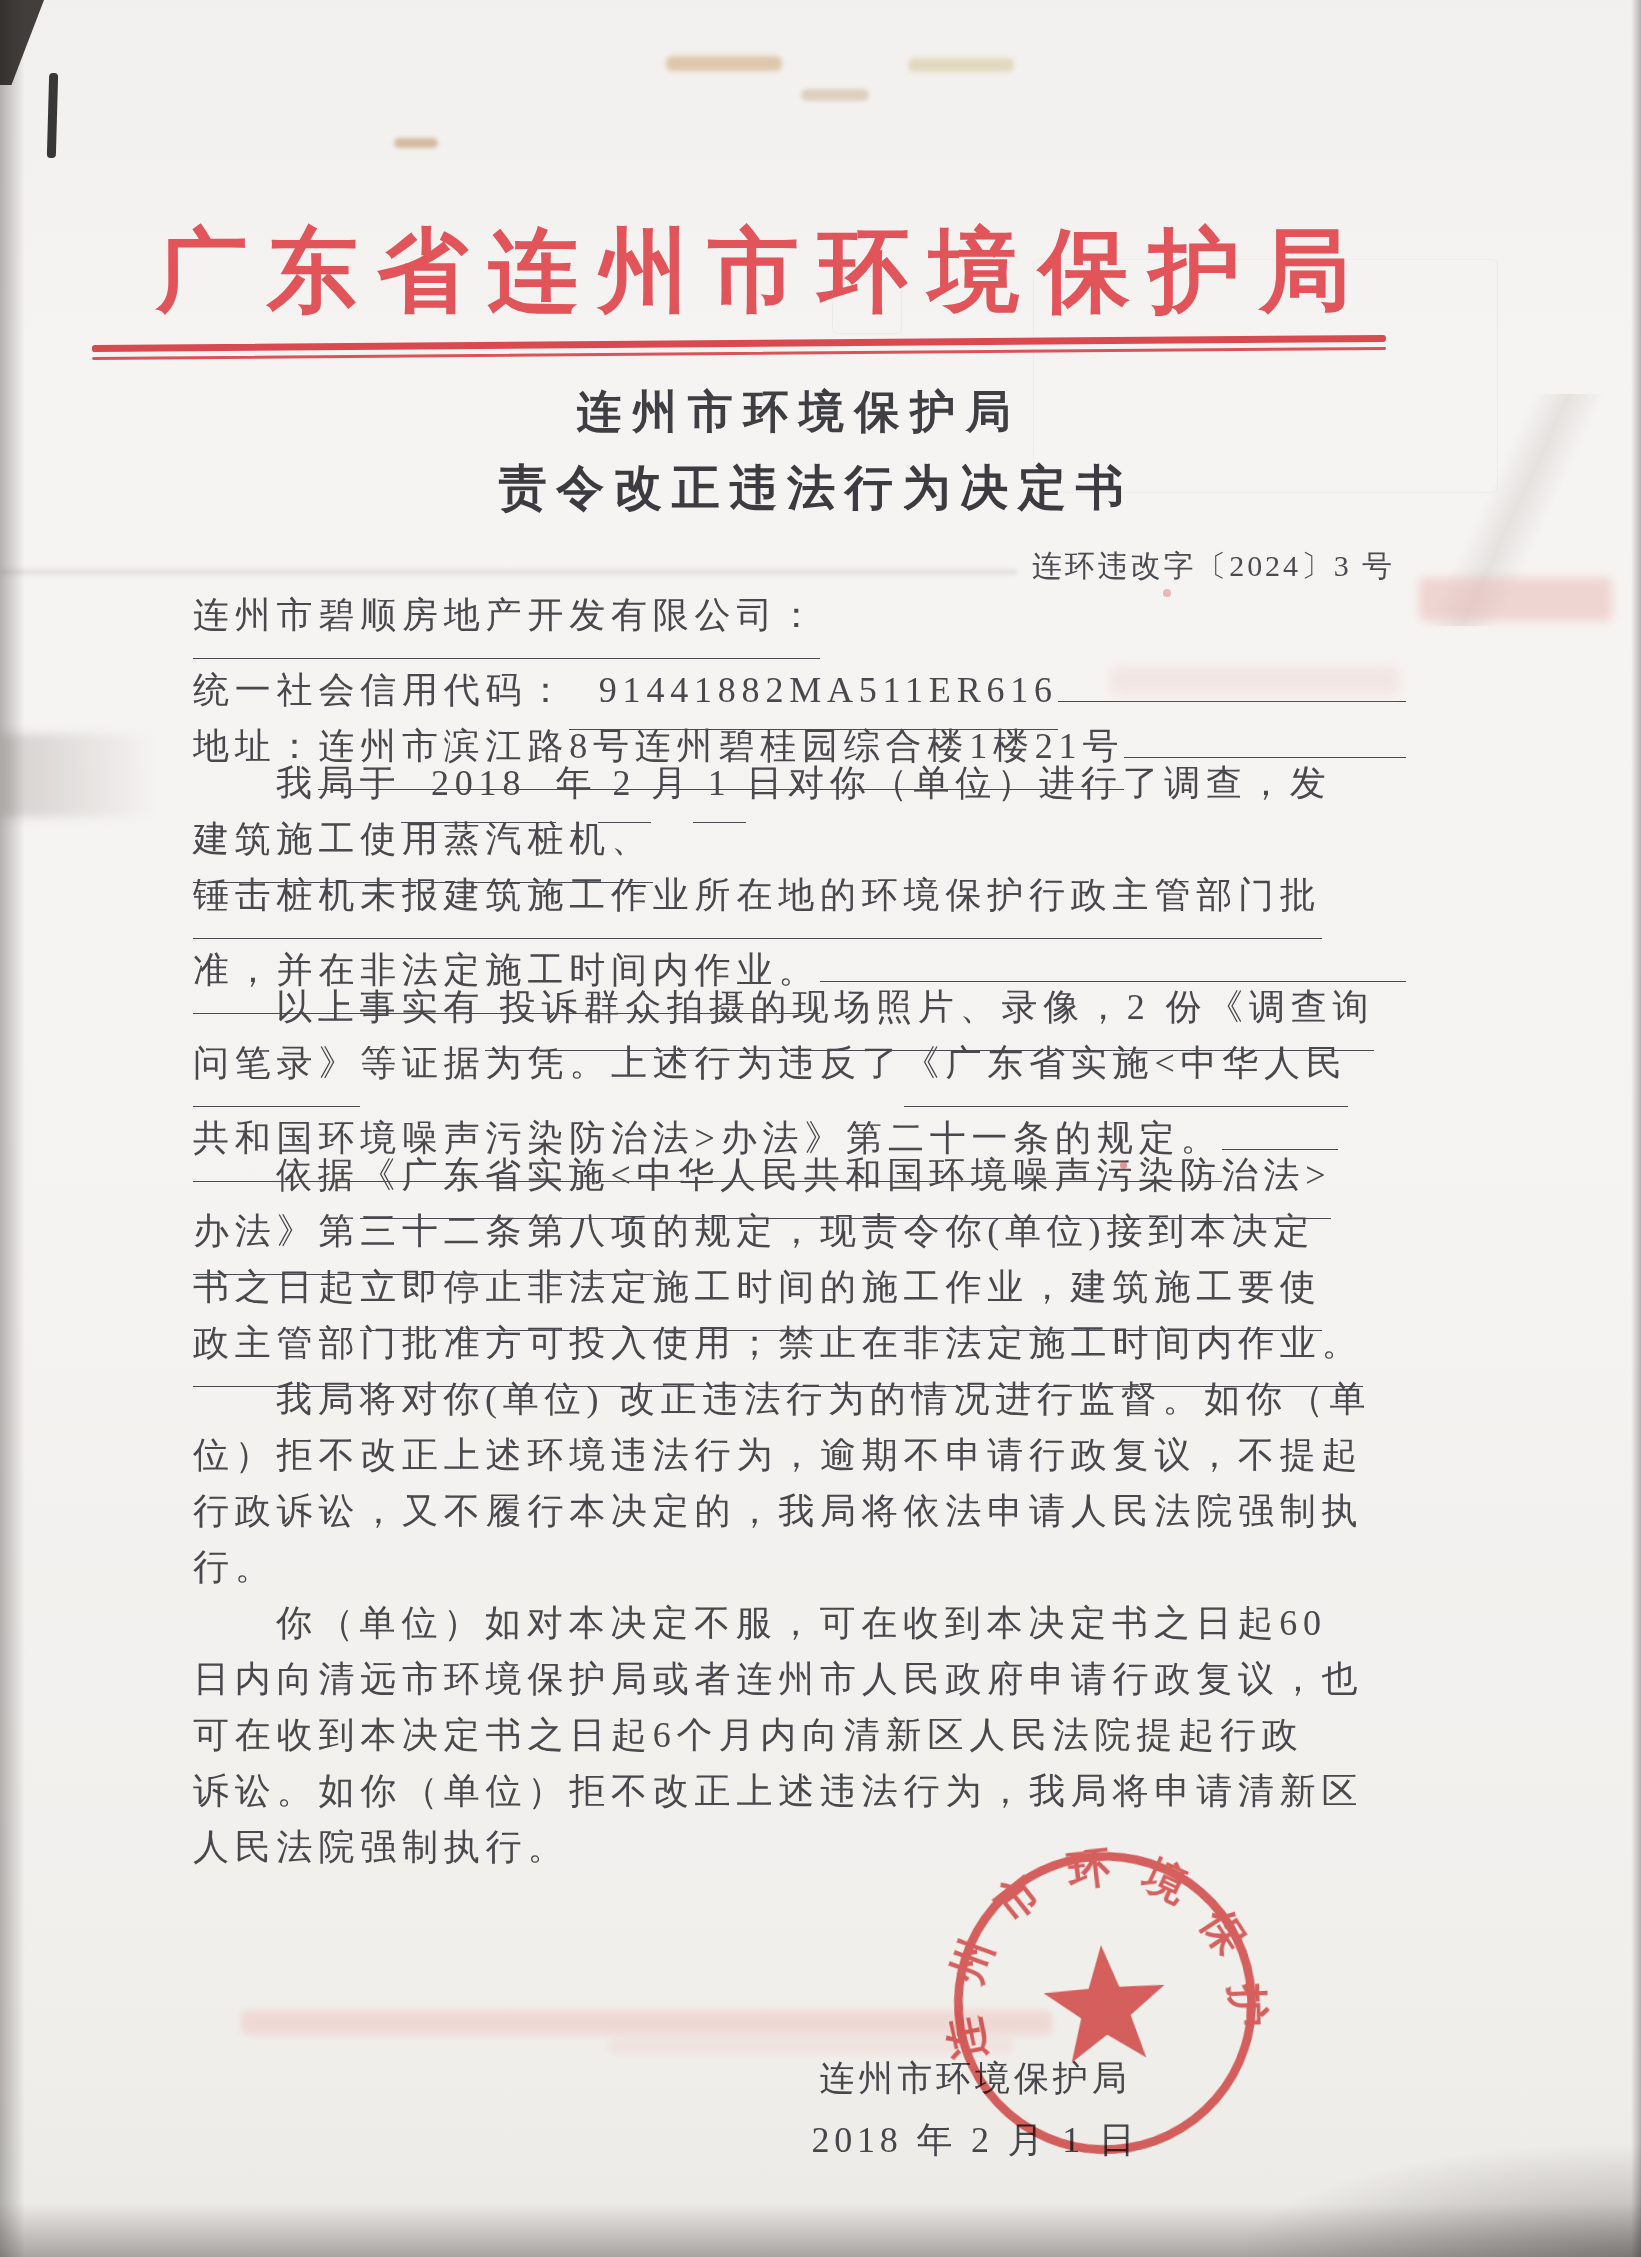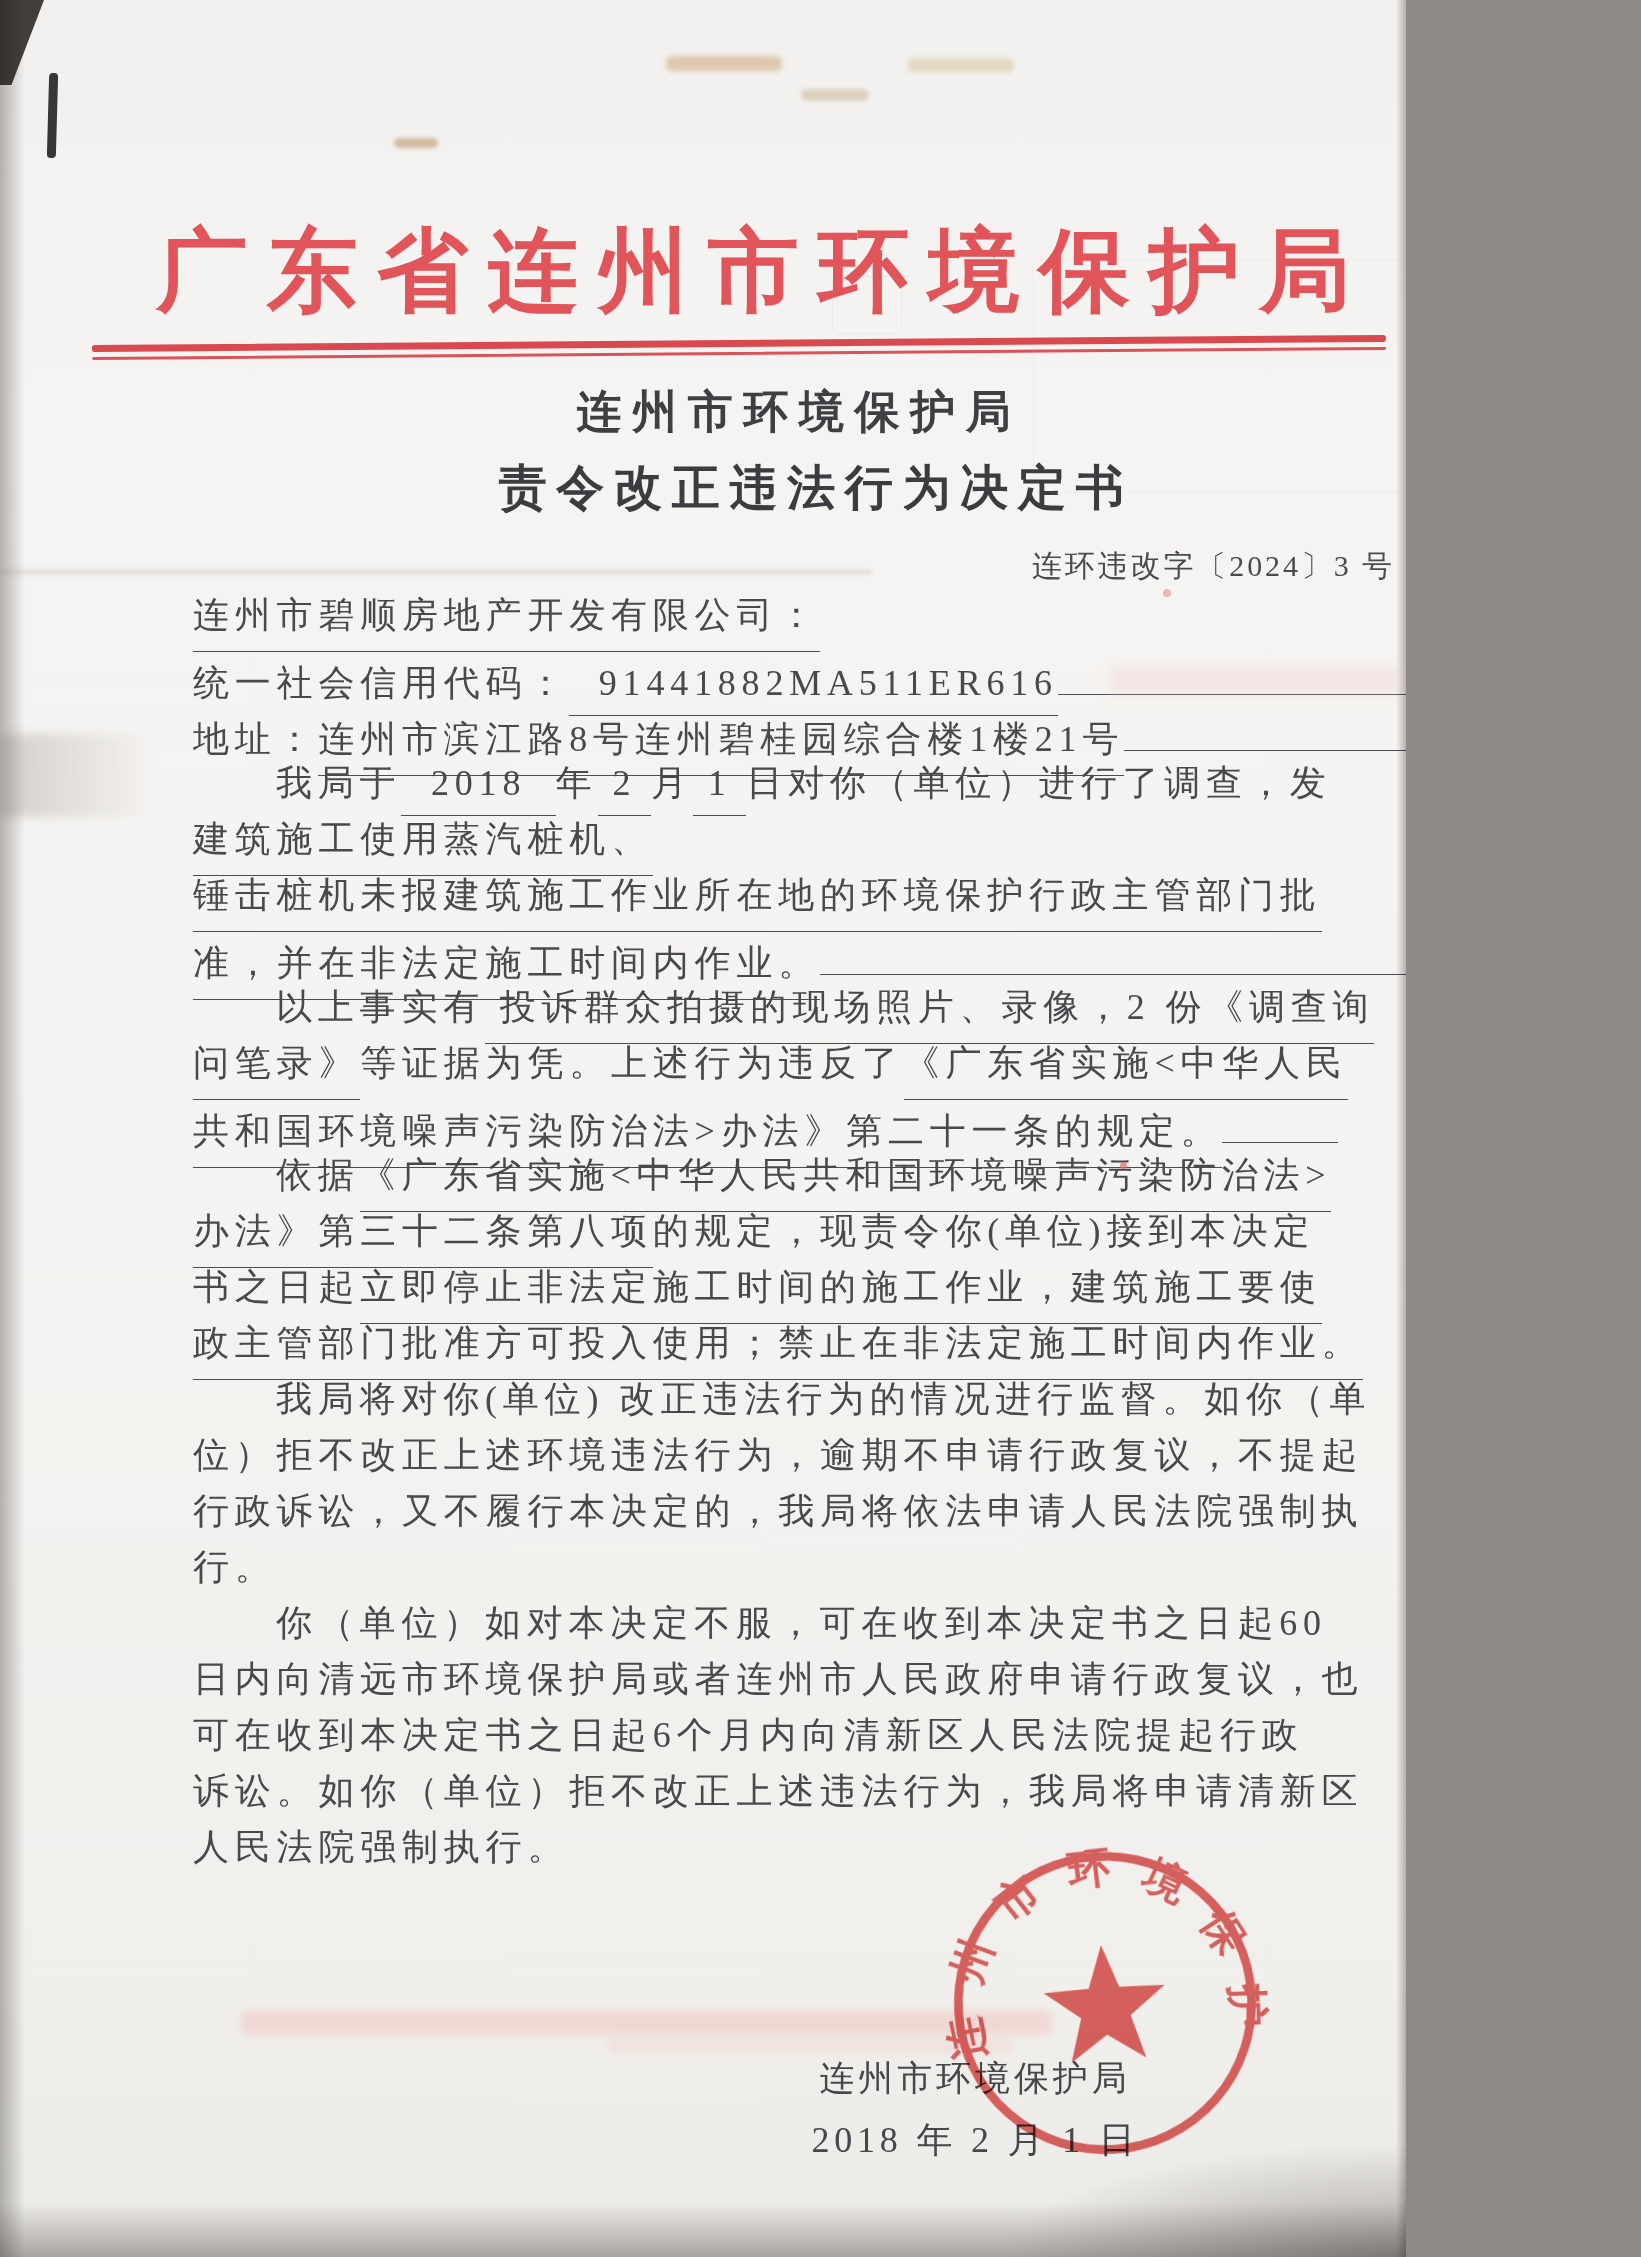--- a/index.html
+++ b/index.html
@@ -1,17 +1,17 @@
 <!DOCTYPE html>
 <html><head>
 <meta charset="utf-8">
 <style>
   html,body{margin:0;padding:0;background:#8d8a88;}
   .scan{
-    position:relative; width:1406px; height:2257px; overflow:hidden;
+    position:relative; width:1641px; height:2257px; overflow:hidden;
     background:linear-gradient(180deg,#f2f0ee 0%,#f6f4f2 18%,#f5f3f1 55%,#f1efec 88%,#eceae7 100%);
     font-family:"Liberation Serif","DejaVu Serif",serif;
     color:#48484d;
   }
   
   .edge-left{position:absolute;left:0;top:0;width:25px;height:100%;
     background:linear-gradient(90deg,rgba(30,26,24,.55),rgba(30,26,24,0));opacity:.55;}
   .edge-right{position:absolute;right:0;top:0;width:9.7px;height:100%;
     background:linear-gradient(270deg,rgba(60,55,52,.35),rgba(60,55,52,0));}
   .edge-bottom{position:absolute;left:0;bottom:0;width:100%;height:54px;
@@ -53,21 +53,21 @@
     white-space:nowrap;font-size:45px;font-weight:600;letter-spacing:10.6px;color:#3e3e43;}
   .doc-title-2{position:absolute;left:816px;top:456px;transform:translateX(-50%);
     white-space:nowrap;font-size:48px;font-weight:600;letter-spacing:9.7px;color:#3b3b40;}
   .doc-number{position:absolute;left:980px;top:546px;width:415px;text-align:right;
     font-size:30px;letter-spacing:2.9px;color:#4a4a50;}
   
   .body{position:absolute;left:193px;top:591px;width:1213px;font-size:36px;
     letter-spacing:5.8px;color:#48484d;}
   .line{display:flex;align-items:baseline;height:56px;white-space:pre;}
   .line span{white-space:pre;flex:none;}
-  .line .u{border-bottom:1.9px solid #4b4b52;padding-bottom:11px;}
+  .line .u{border-bottom:1.9px solid #4b4b52;padding-bottom:18px;}
   .line .fill{flex:1 1 auto;height:1em;}
   .line .fill.short{flex:none;width:116px;}
   .line.ind{padding-left:83px;}
   
   .sign-agency{position:absolute;left:811px;top:2055px;width:328px;text-align:center;
     font-size:35px;letter-spacing:3.9px;color:#46464b;z-index:1;}
   .sign-date{position:absolute;left:792px;top:2116px;width:367px;text-align:center;
     font-size:36px;letter-spacing:4.8px;color:#46464b;z-index:1;}
   .seal{position:absolute;left:941px;top:1839px;width:328px;height:328px;z-index:2;
     mix-blend-mode:multiply;opacity:.88;filter:blur(0.4px);transform:rotate(-4deg);}

